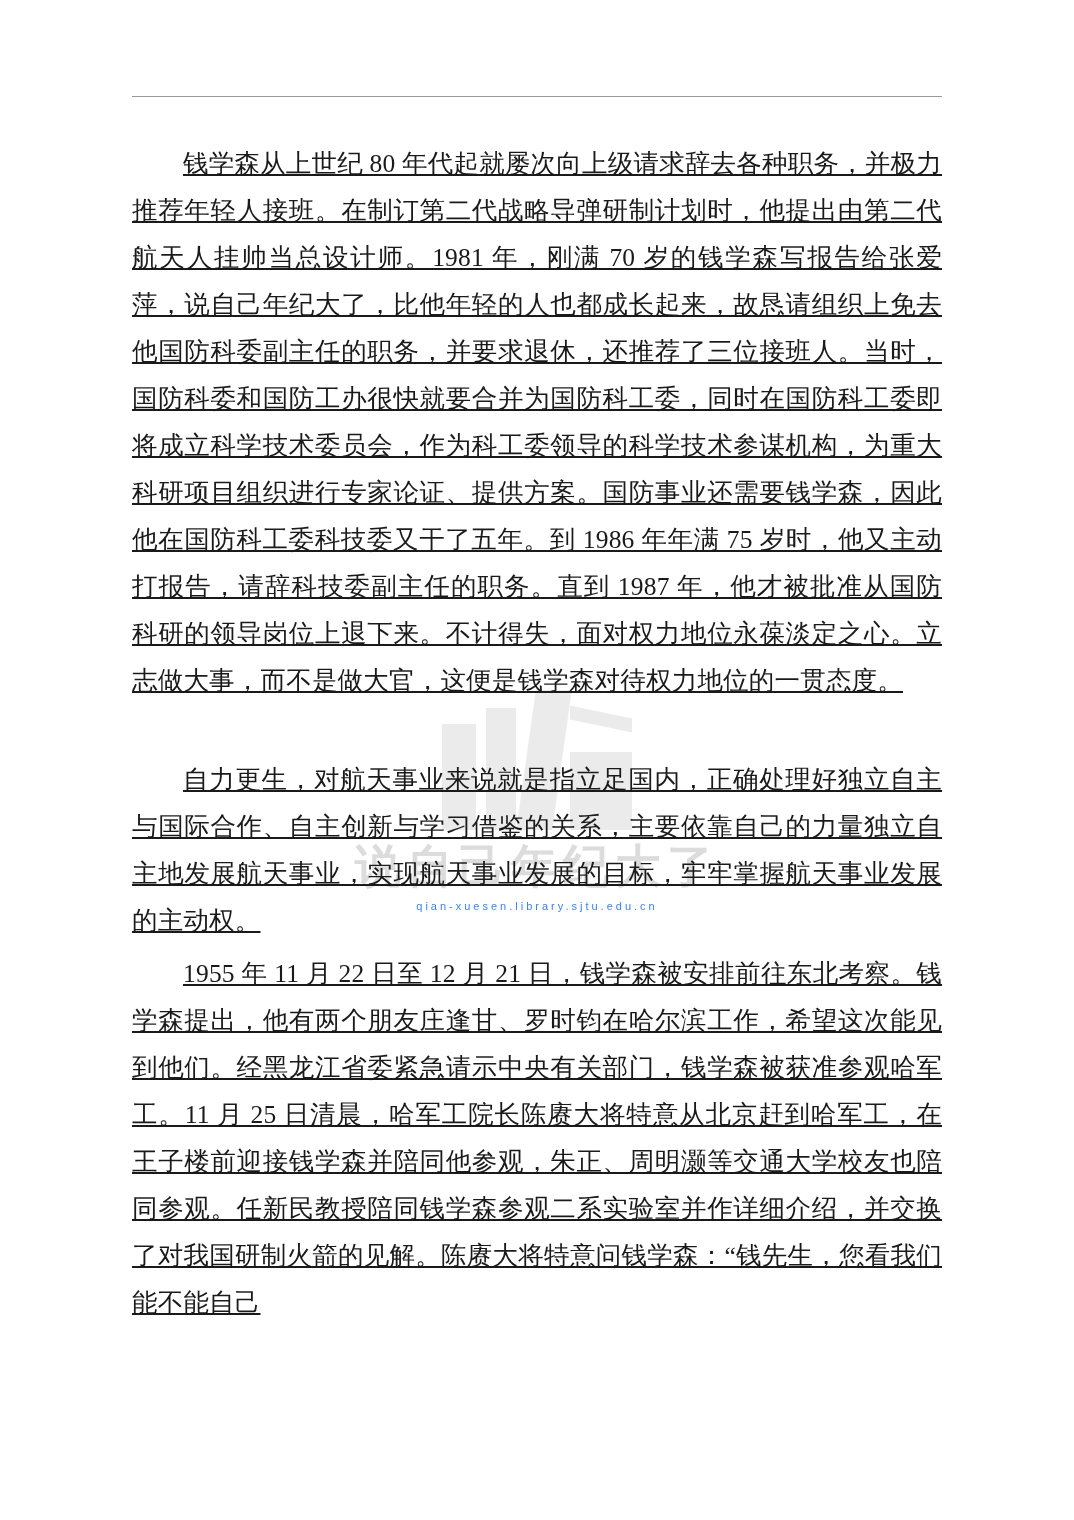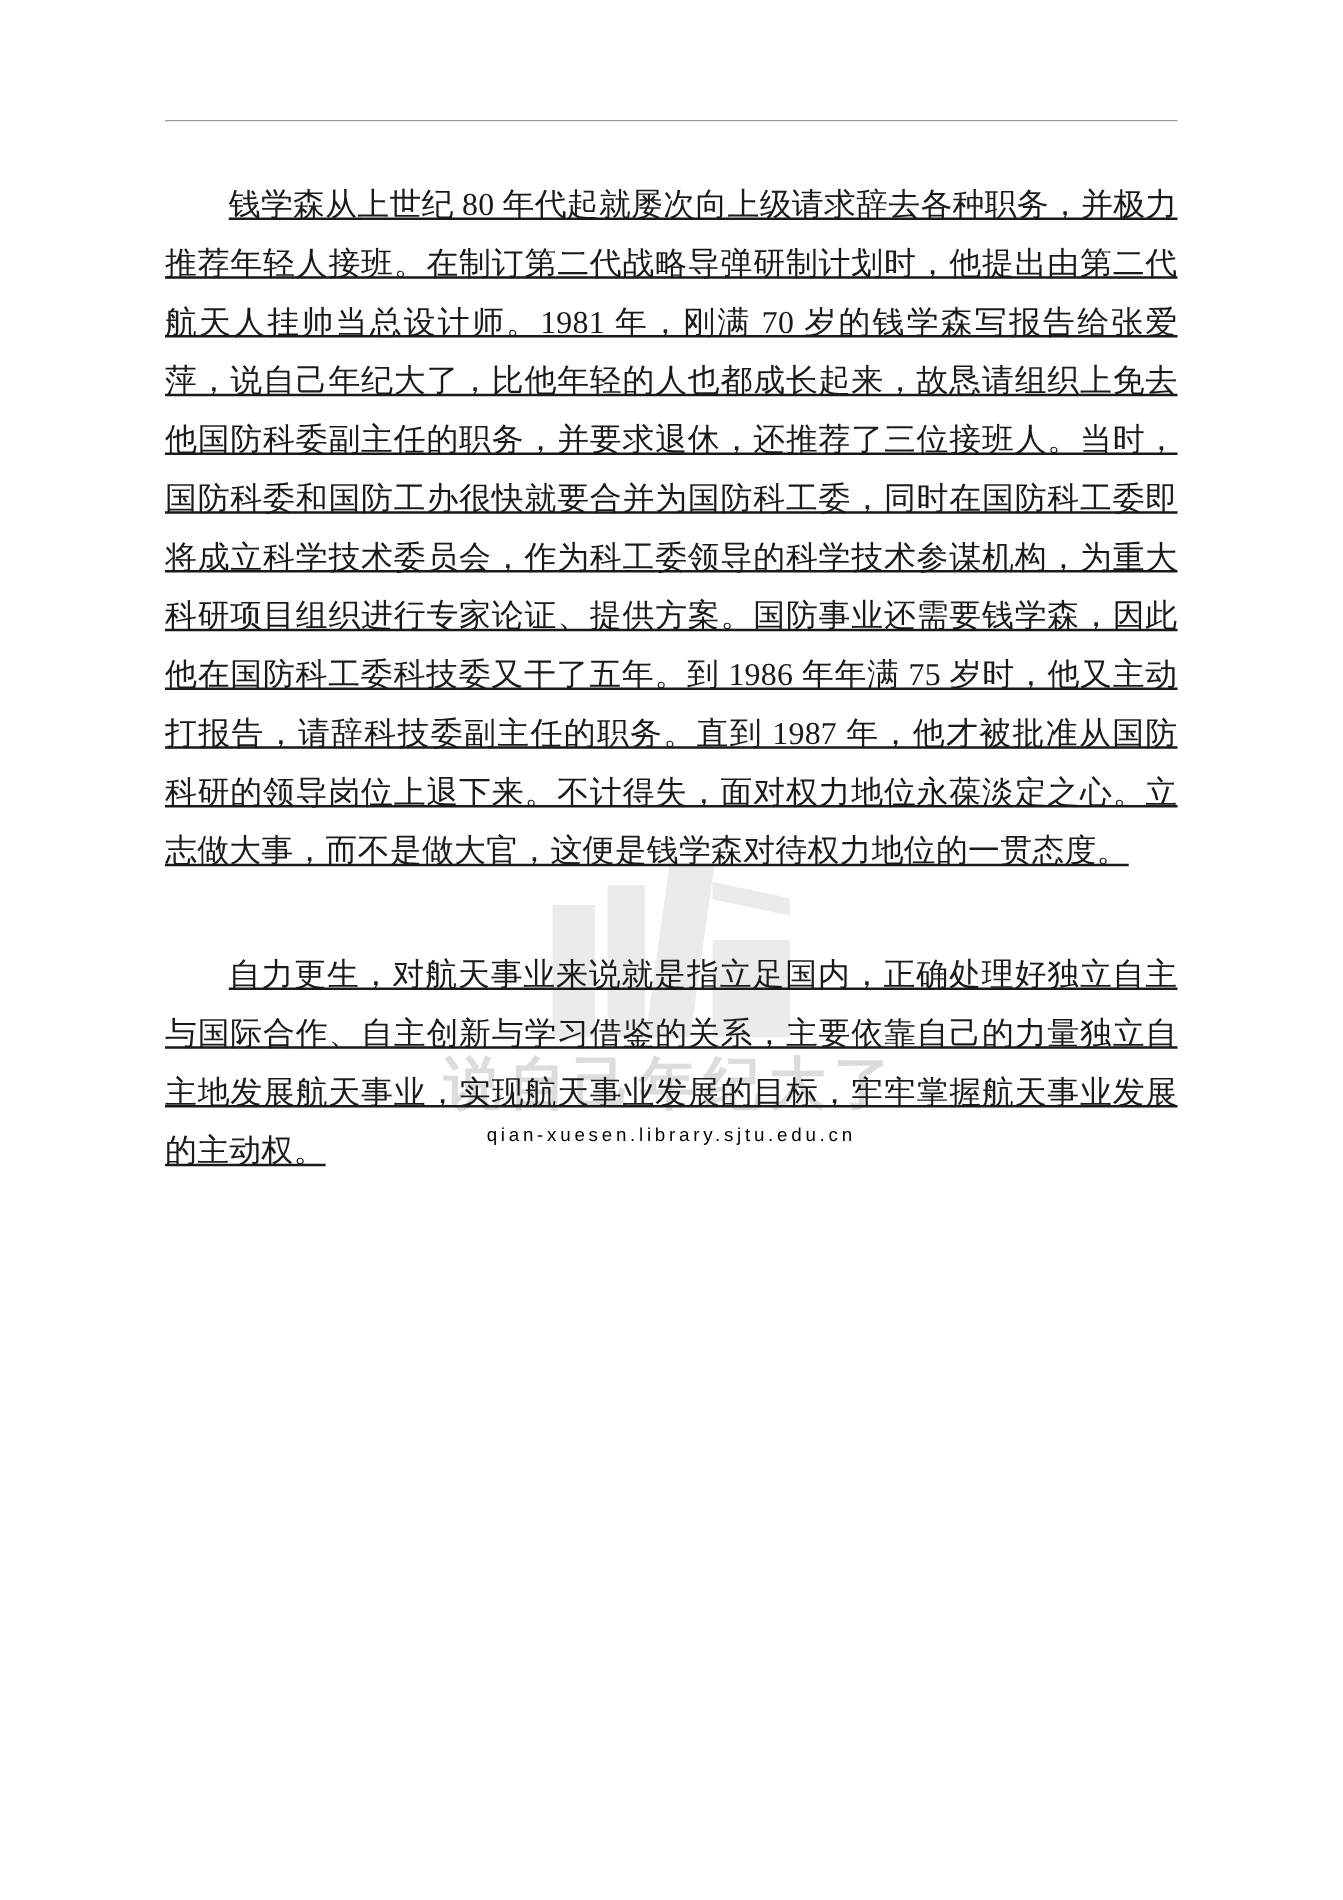--- a/index.html
+++ b/index.html
@@ -60,23 +60,23 @@
     font-family: "Liberation Serif", serif;
     font-size: 46px;
     letter-spacing: 6px;
     color: #dcdcdc;
     font-weight: bold;
     white-space: nowrap;
   }
   .wm-sub {
     margin-top: 2px;
     font-family: "Liberation Sans", sans-serif;
-    font-size: 15px;
+    font-size: 11px;
     letter-spacing: 3px;
-    color: #000000;
+    color: #3b82f6;
     white-space: nowrap;
     text-align: right;
   }
 
   
   .content {
     position: absolute;
     left: 132px;
     top: 140px;
     width: 810px;
@@ -116,15 +116,16 @@
     <div class="wm-text">说自己年纪大了</div>
     <div class="wm-sub">qian-xuesen.library.sjtu.edu.cn</div>
   </div>
 
   <div class="content">
     <p class="indent">钱学森从上世纪 80 年代起就屡次向上级请求辞去各种职务，并极力推荐年轻人接班。在制订第二代战略导弹研制计划时，他提出由第二代航天人挂帅当总设计师。1981 年，刚满 70 岁的钱学森写报告给张爱萍，说自己年纪大了，比他年轻的人也都成长起来，故恳请组织上免去他国防科委副主任的职务，并要求退休，还推荐了三位接班人。当时，国防科委和国防工办很快就要合并为国防科工委，同时在国防科工委即将成立科学技术委员会，作为科工委领导的科学技术参谋机构，为重大科研项目组织进行专家论证、提供方案。国防事业还需要钱学森，因此他在国防科工委科技委又干了五年。到 1986 年年满 75 岁时，他又主动打报告，请辞科技委副主任的职务。直到 1987 年，他才被批准从国防科研的领导岗位上退下来。不计得失，面对权力地位永葆淡定之心。立志做大事，而不是做大官，这便是钱学森对待权力地位的一贯态度。</p>
     <div class="gap-lg"></div>
     <div class="gap-sm"></div>
     <p class="indent">自力更生，对航天事业来说就是指立足国内，正确处理好独立自主与国际合作、自主创新与学习借鉴的关系，主要依靠自己的力量独立自主地发展航天事业，实现航天事业发展的目标，牢牢掌握航天事业发展的主动权。</p>
     <div class="gap-sm"></div>
+    <p class="indent">1955 年 11 月 22 日至 12 月 21 日，钱学森被安排前往东北考察。钱学森提出，他有两个朋友庄逢甘、罗时钧在哈尔滨工作，希望这次能见到他们。经黑龙江省委紧急请示中央有关部门，钱学森被获准参观哈军工。11 月 25 日清晨，哈军工院长陈赓大将特意从北京赶到哈军工，在王子楼前迎接钱学森并陪同他参观，朱正、周明灏等交通大学校友也陪同参观。任新民教授陪同钱学森参观二系实验室并作详细介绍，并交换了对我国研制火箭的见解。陈赓大将特意问钱学森：“钱先生，您看我们能不能自己</p>
   </div>
 
 </div>
 
 </body></html>

